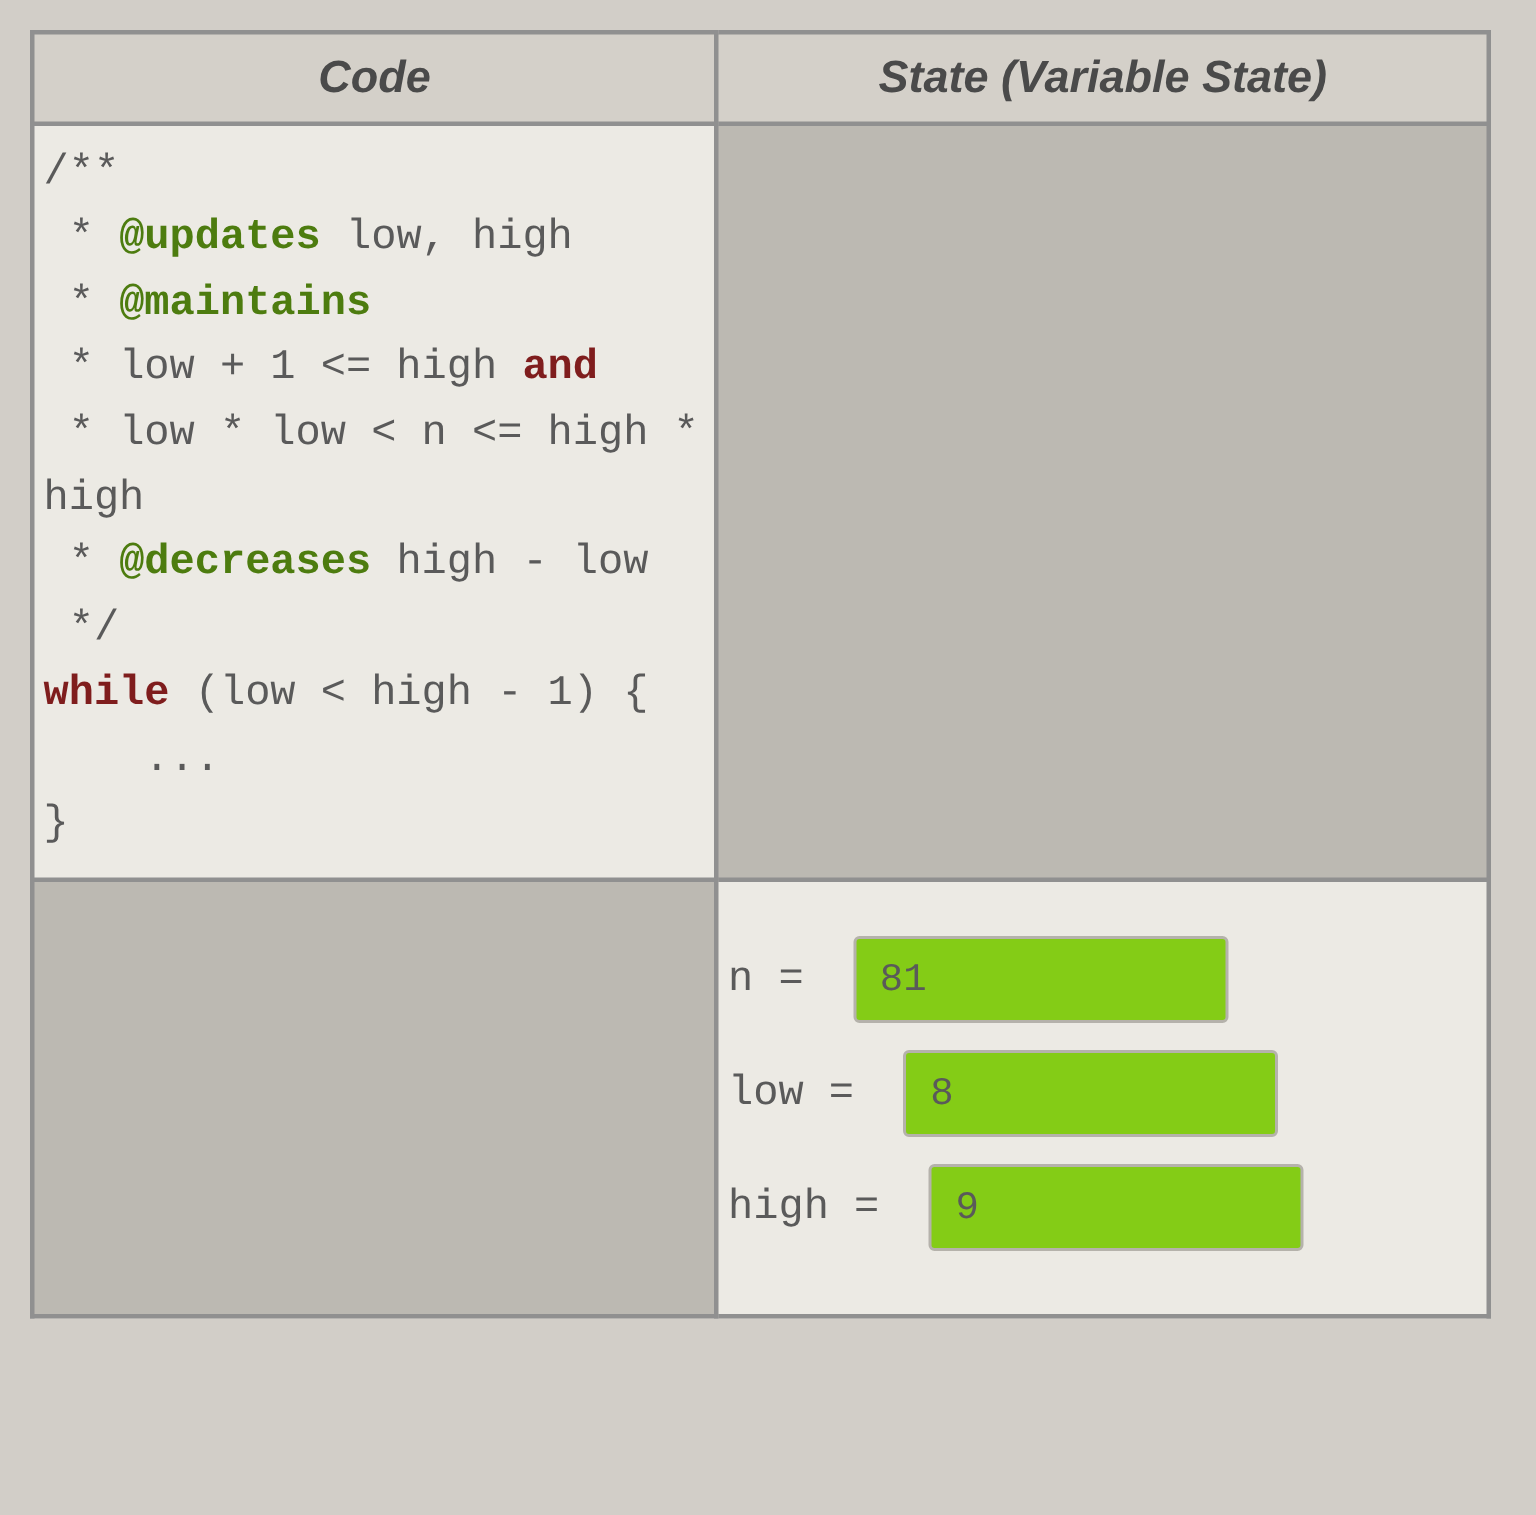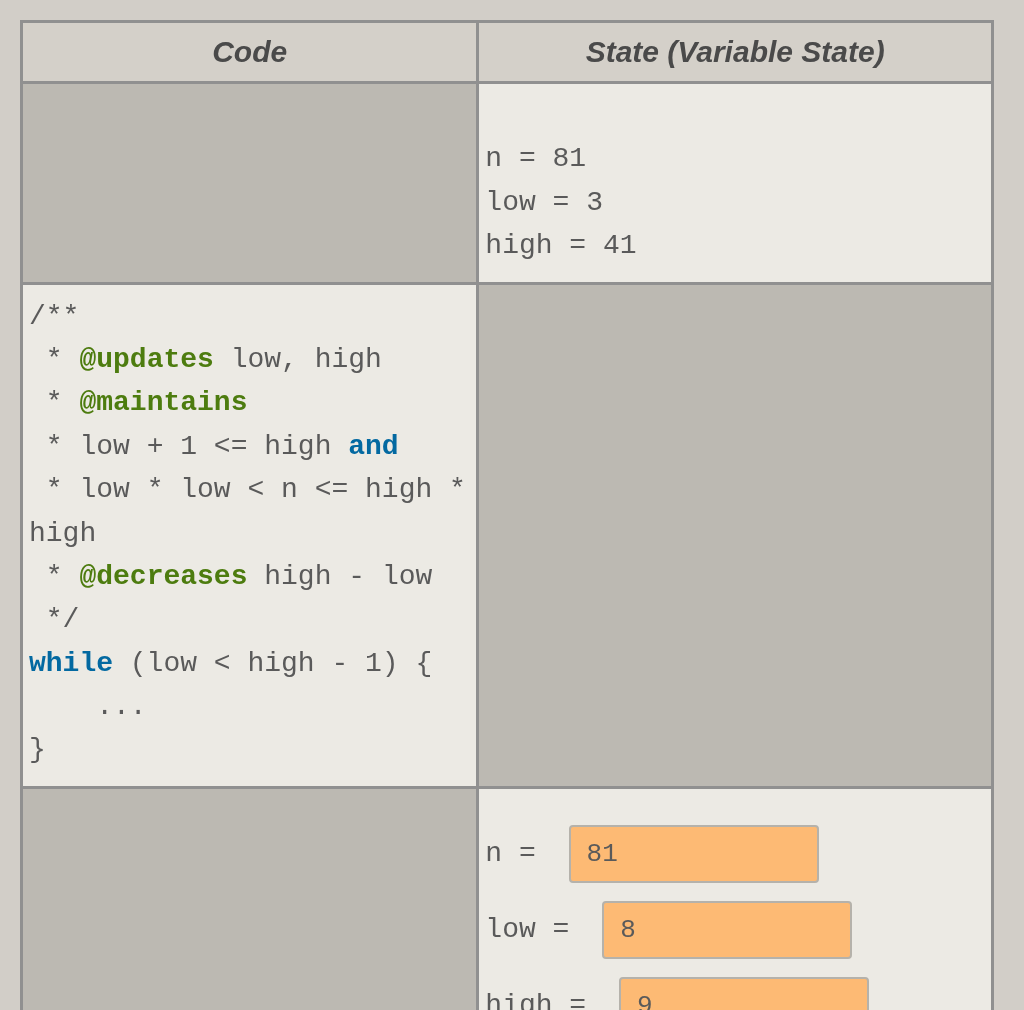--- a/index.html
+++ b/index.html
@@ -56,21 +56,21 @@
   }
 
   .mono {
     font-family: "Courier New", Courier, monospace;
     font-size: 28px;
     line-height: 1.55;
     color: #5a5a5a;
     white-space: pre-wrap;
     padding: 10px 8px 14px 6px;
   }
-  .mono .kw  { font-weight: 700; color: #0369a1; }
+  .mono .kw  { font-weight: 700; color: #7f1d1d; }
   .mono .tag { font-weight: 700; color: #4d7c0f; }
 
   .state-initial {
     padding: 10px 8px 14px 6px;
   }
 
   .state-final {
     padding: 18px 8px 24px 6px;
   }
   .state-final .row {
@@ -80,21 +80,21 @@
     font-family: "Courier New", Courier, monospace;
     font-size: 28px;
     color: #5a5a5a;
     margin: 18px 0;
   }
   .state-final .row .lbl { white-space: pre; }
   .state-final input.val {
     font-family: "Courier New", Courier, monospace;
     font-size: 26px;
     color: #5a5a5a;
-    background: #fdba74;
+    background: #84cc16;
     border: 2px solid #b5b2ab;
     border-radius: 4px;
     padding: 12px 16px;
     width: 250px;
     box-sizing: border-box;
     outline: none;
   }
   .state-final .row:nth-child(2) input.val { margin-left: 0; }
   .state-final .row:nth-child(3) input.val { margin-left: 0; }
 
@@ -112,31 +112,20 @@
 
     <thead>
       <tr>
         <th>Code</th>
         <th>State (Variable State)</th>
       </tr>
     </thead>
 
     <tbody>
 
-      <tr>
-        <td class="empty-cell">
-          <div class="filler" style="min-height:130px"></div>
-        </td>
-        <td class="light-cell">
-          <div class="mono state-initial">
-<span>n = 81</span>
-<span>low = 3</span>
-<span>high = 41</span></div>
-        </td>
-      </tr>
 
       <tr>
         <td class="light-cell">
           <div class="mono"><span>/**</span>
 <span> * </span><span class="tag">@updates</span><span> low, high</span>
 <span> * </span><span class="tag">@maintains</span>
 <span> * low + 1 &lt;= high </span><span class="kw">and</span>
 <span> * low * low &lt; n &lt;= high *</span>
 <span>high</span>
 <span> * </span><span class="tag">@decreases</span><span> high - low</span>

